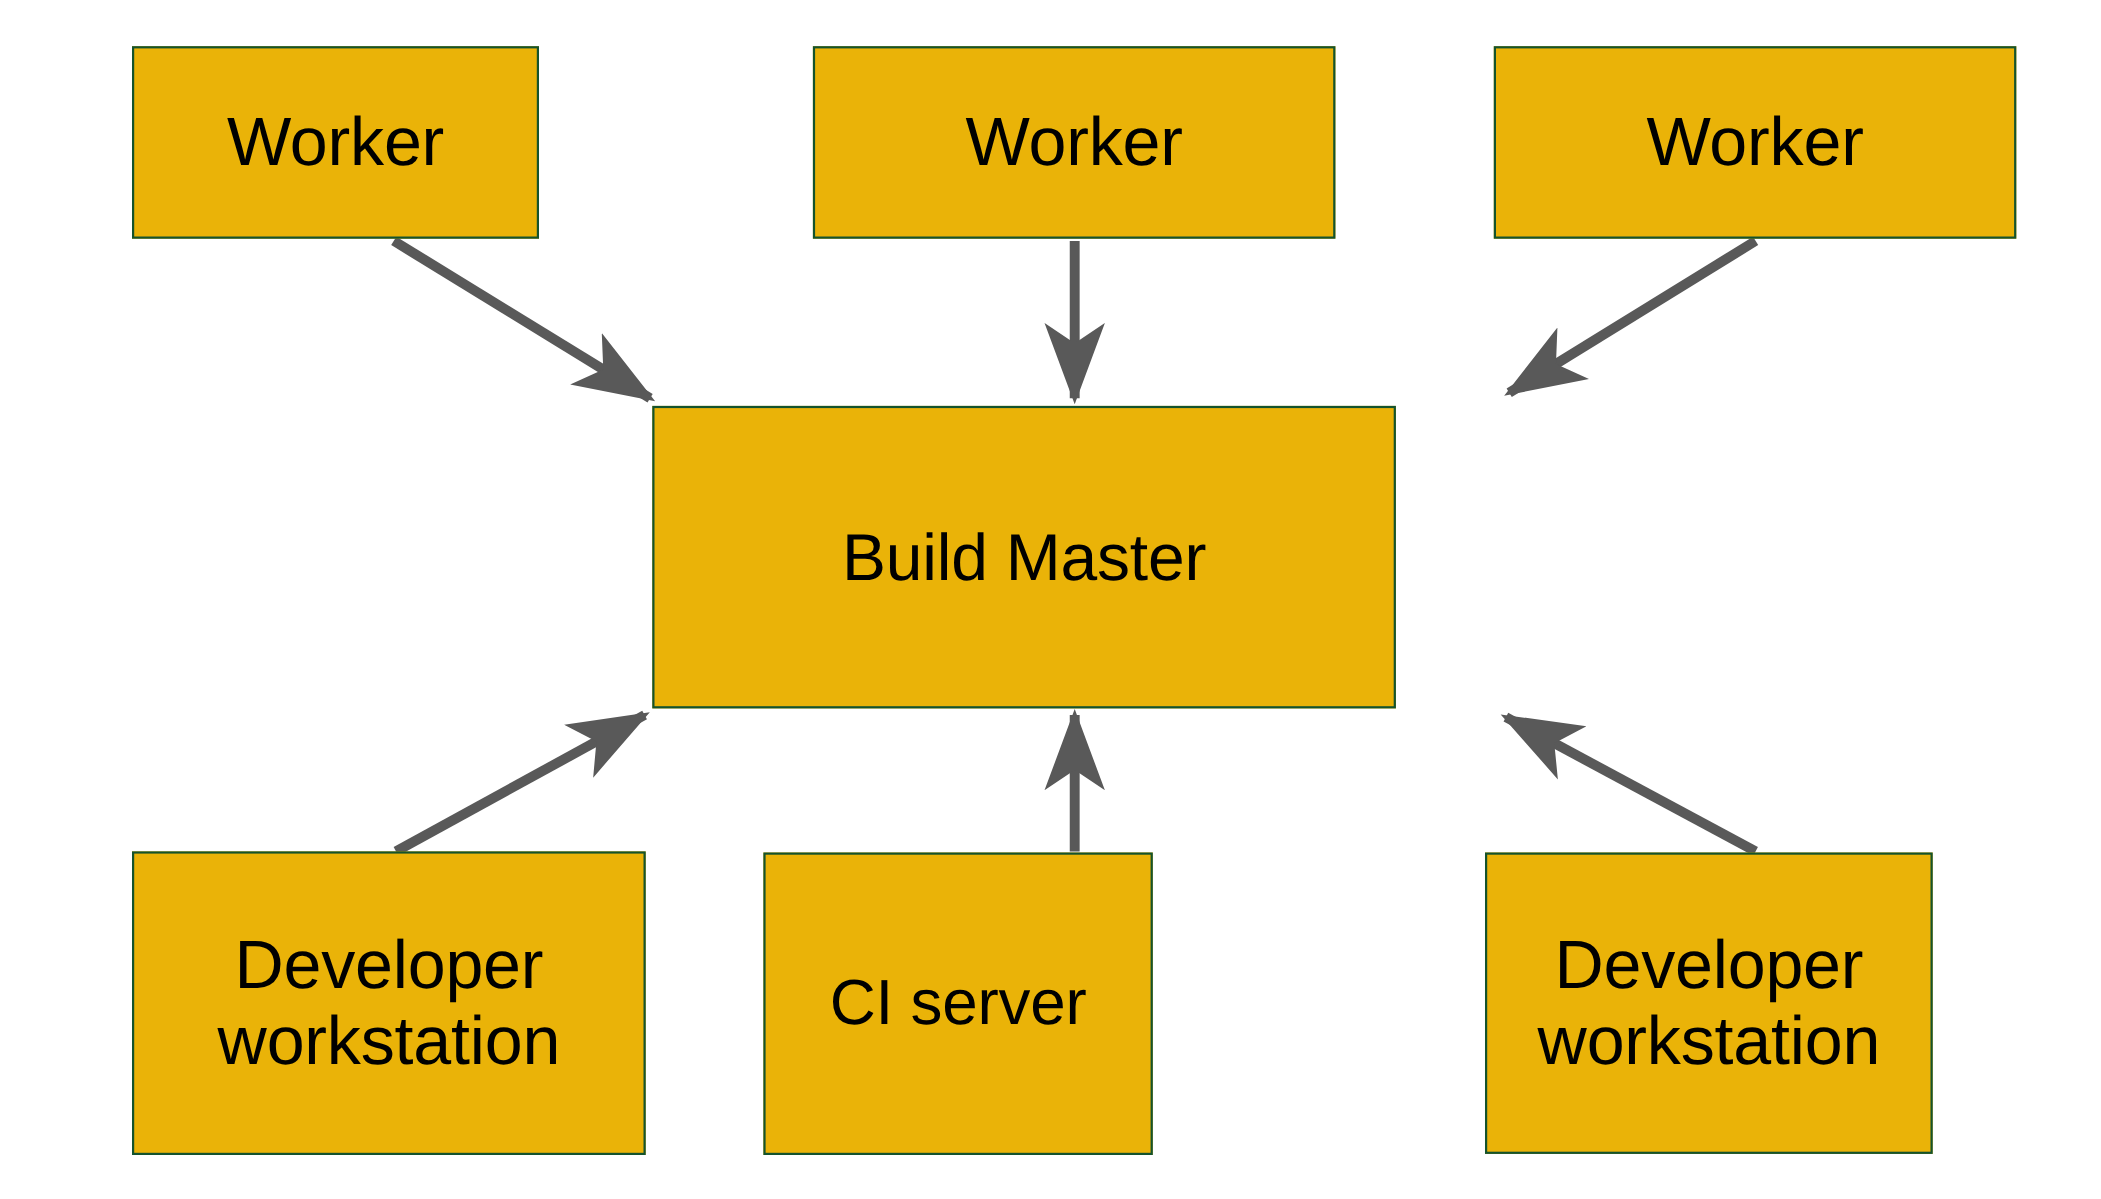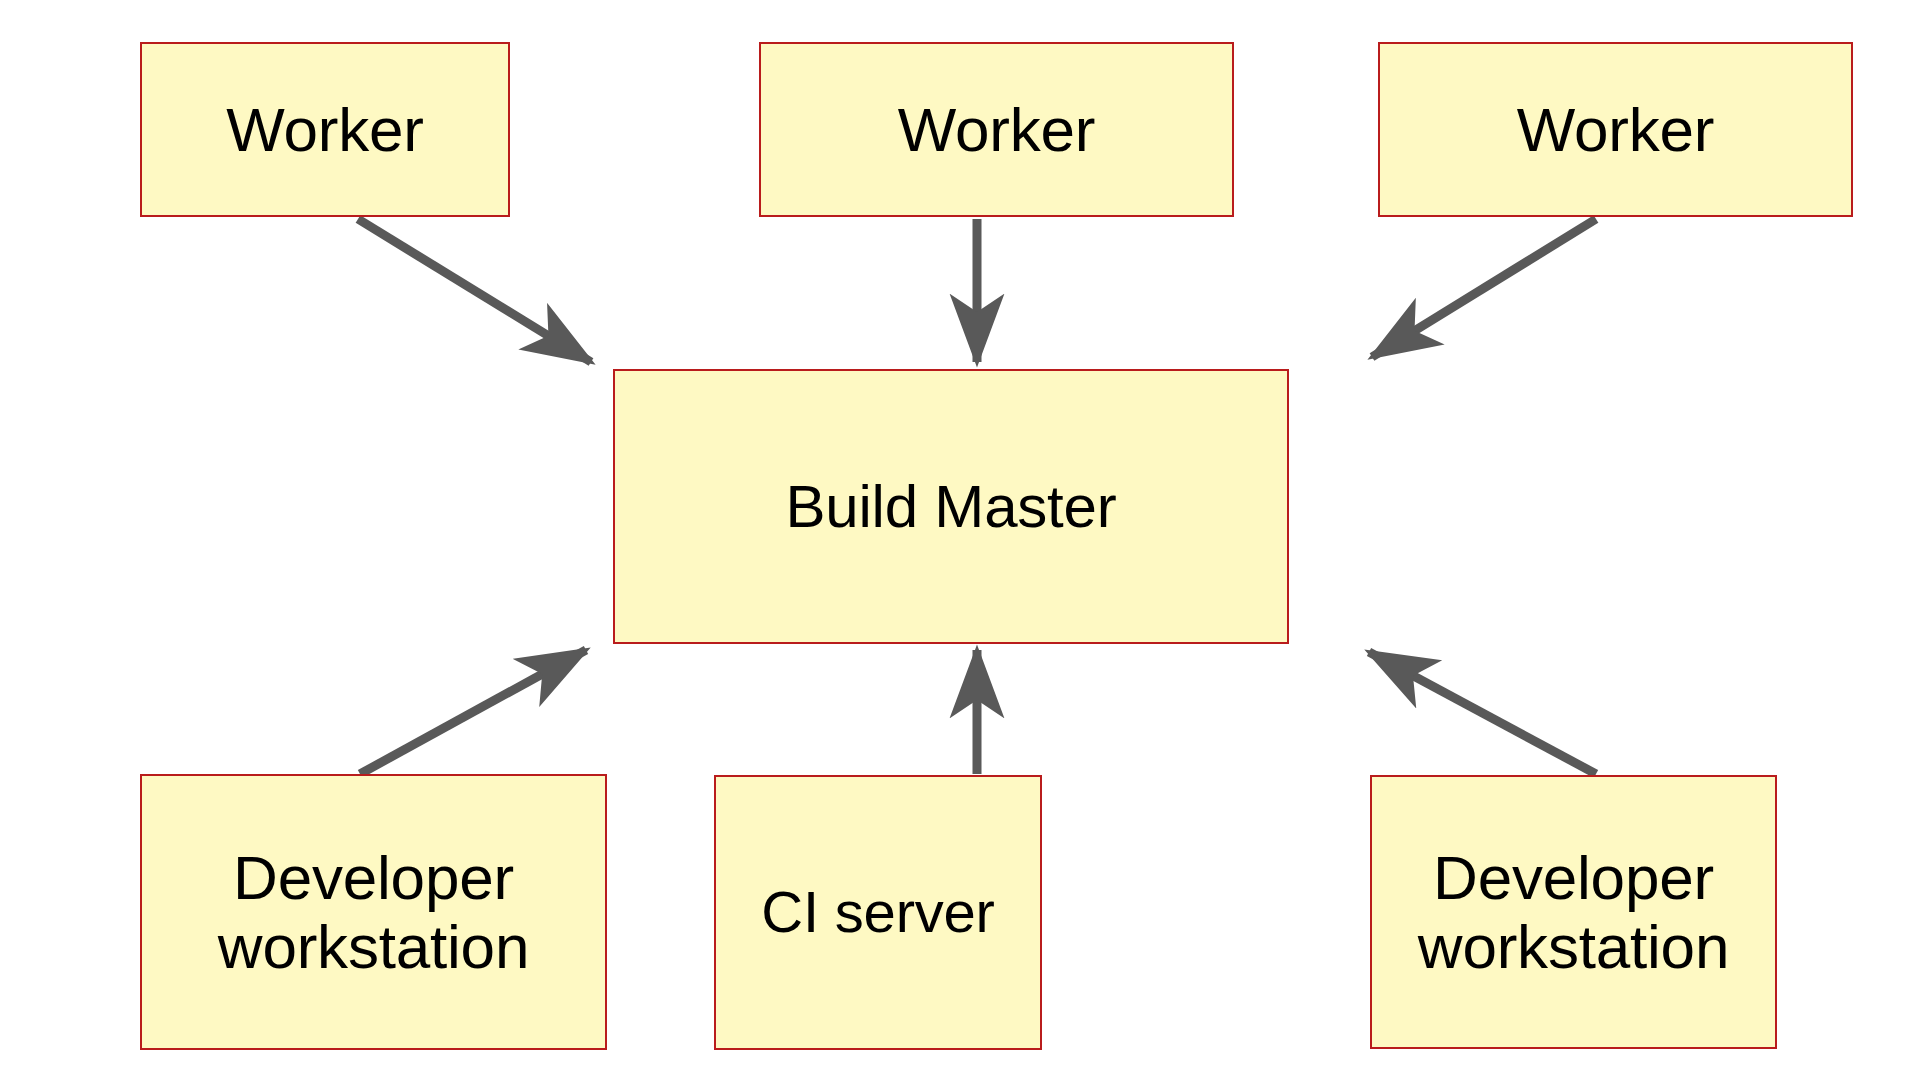--- a/index.html
+++ b/index.html
@@ -22,43 +22,42 @@
     position: absolute;
     left: 0;
     top: 0;
     width: 1910px;
     height: 1090px;
     pointer-events: none;
   }
   .node {
     position: absolute;
     box-sizing: border-box;
-    background: #fef9c3;
-    border: 2px solid #b91c1c;
+    background: #eab308;
+    border: 2px solid #14532d;
     display: flex;
     align-items: center;
     justify-content: center;
     text-align: center;
     color: #000000;
     line-height: 1.12;
     white-space: pre-line;
     letter-spacing: -0.2px;
-    margin-left: 20px;
   }
   .node-label {
     display: block;
     width: 100%;
     white-space: pre-line;
   }
   .node-worker-1 { left: 120px;  top: 42px;  width: 370px; height: 175px; font-size: 62px; }
   .node-worker-2 { left: 739px;  top: 42px;  width: 475px; height: 175px; font-size: 62px; }
   .node-worker-3 { left: 1358px; top: 42px;  width: 475px; height: 175px; font-size: 62px; }
   .node-build-master { left: 593px; top: 369px; width: 676px; height: 275px; font-size: 60px; }
   .node-dev-left  { left: 120px;  top: 774px; width: 467px; height: 276px; font-size: 62px; }
-  .node-ci        { left: 694px;  top: 775px; width: 328px; height: 275px; font-size: 58px; }
+  .node-ci        { left: 694px;  top: 775px; width: 354px; height: 275px; font-size: 58px; }
   .node-dev-right { left: 1350px; top: 775px; width: 407px; height: 274px; font-size: 62px; }
 </style>
 </head>
 <body>
 
 <div id="canvas">
 
   <svg id="edge-layer" viewBox="0 0 1910 1090" width="1910" height="1090" xmlns="http://www.w3.org/2000/svg">
     <defs>
       <marker id="arrowhead" markerWidth="9" markerHeight="9" refX="7.6" refY="3.1" orient="auto" markerUnits="strokeWidth">

